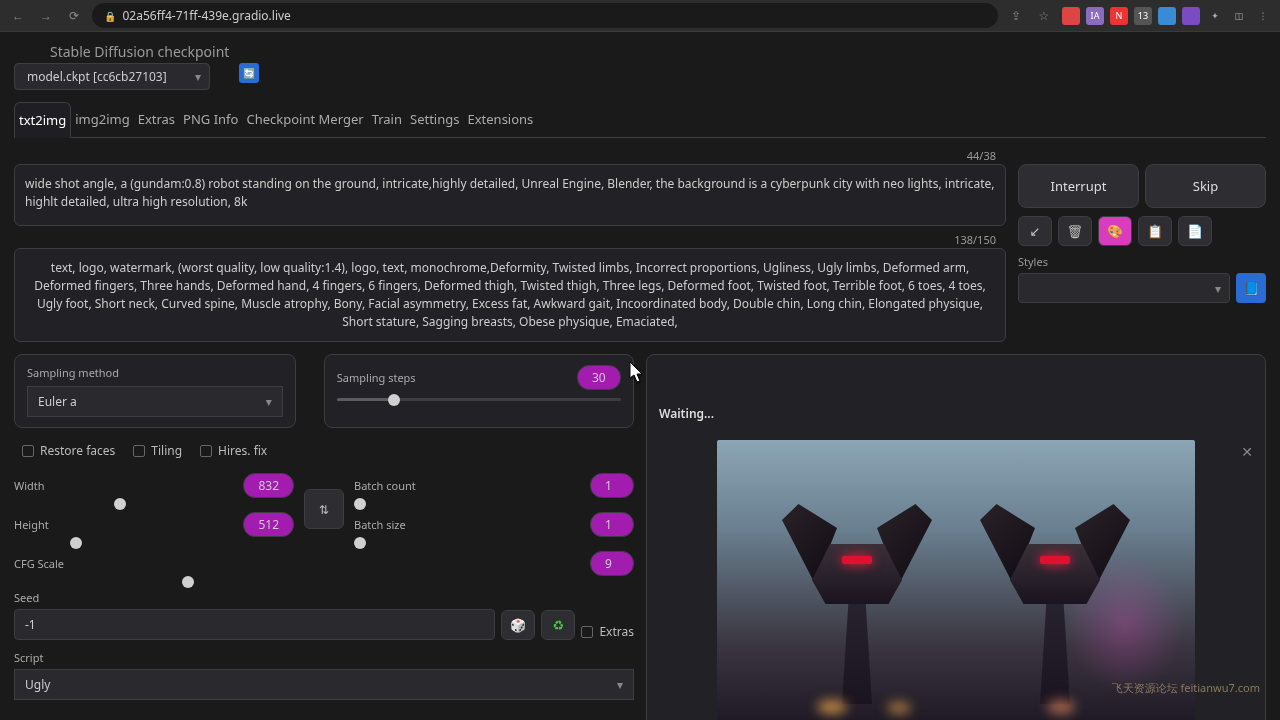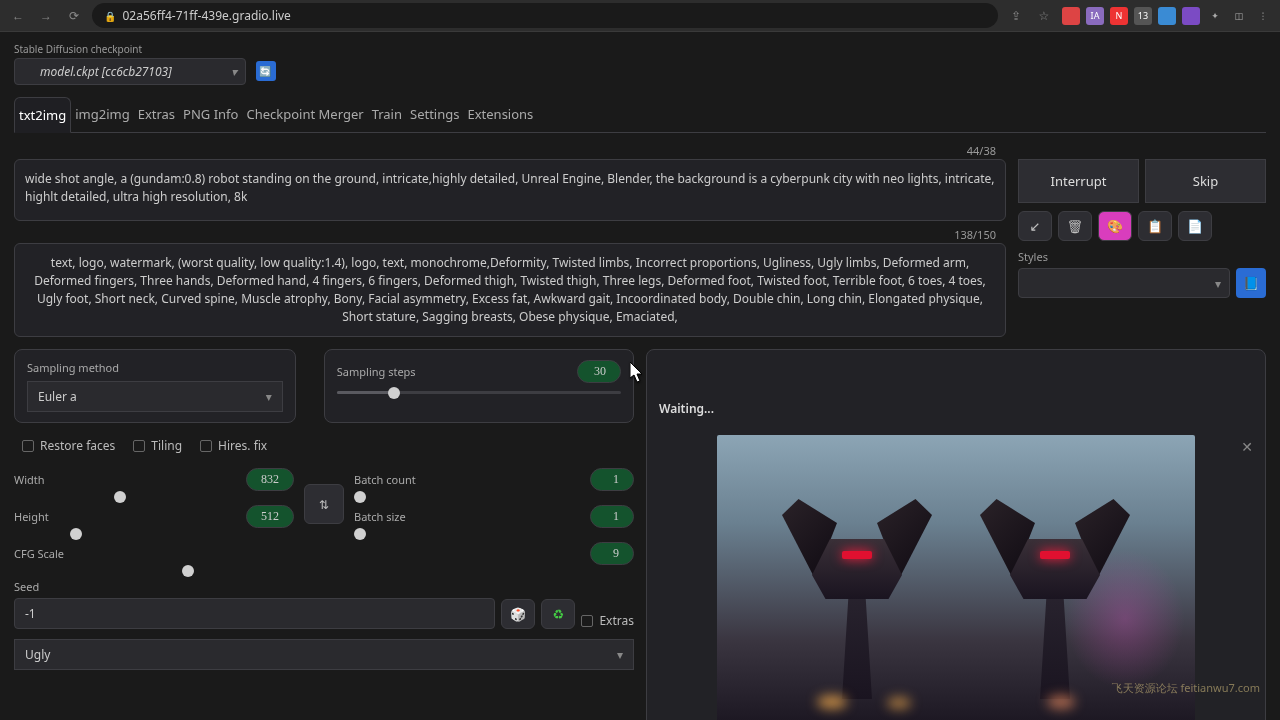--- a/index.html
+++ b/index.html
@@ -9,38 +9,38 @@
 .nav-btn { width: 20px; height: 20px; display: flex; align-items: center; justify-content: center; color: #888; cursor: pointer; }
 .url-bar { flex: 1; background: #1a1a1a; border-radius: 14px; padding: 4px 12px; color: #ccc; font-size: 12px; display: flex; align-items: center; gap: 6px; }
 .url-bar .lock { font-size: 10px; }
 .ext-icons { display: flex; gap: 6px; align-items: center; }
 .ext-icon { width: 18px; height: 18px; border-radius: 3px; display: flex; align-items: center; justify-content: center; font-size: 9px; }
 
 .app { padding: 10px 14px; }
 
 .top-row { display: flex; align-items: center; gap: 10px; margin-bottom: 12px; }
 .checkpoint-group { display: flex; flex-direction: column; gap: 2px; }
-.checkpoint-label { font-size: 10px; color: #999; }
-.checkpoint-select { background: #2a2a2e; border: 1px solid #3d3d42; border-radius: 4px; padding: 4px 28px 4px 25px; color: #ccc; width: 232px; position: relative; font-size: 12px; font-style: italic; }
+.checkpoint-label { font-size: 14px; color: #999; margin-left: 36px; }
+.checkpoint-select { background: #2a2a2e; border: 1px solid #3d3d42; border-radius: 4px; padding: 4px 28px 4px 12px; color: #ccc; width: 196px; position: relative; font-size: 12px; }
 .checkpoint-select::after { content: "▾"; position: absolute; right: 8px; color: #888; }
 .refresh-btn { background: #2a6cd4; width: 20px; height: 20px; border-radius: 3px; margin-top: 14px; display: flex; align-items: center; justify-content: center; color: #fff; font-size: 10px; }
 
 .tabs { display: flex; border-bottom: 1px solid #3d3d42; }
 .tab { padding: 8px 4px; color: #aaa; cursor: pointer; font-size: 13px; }
 .tab.active { background: #1f1f23; color: #fff; border: 1px solid #3d3d42; border-bottom: 1px solid #1f1f23; border-radius: 6px 6px 0 0; margin-bottom: -1px; }
 
 .main-grid { display: flex; gap: 12px; padding: 12px 0; }
 .left-col { flex: 1; display: flex; flex-direction: column; gap: 8px; min-width: 0; }
 .right-col { width: 248px; display: flex; flex-direction: column; gap: 8px; }
 
 .prompt-box { background: #222226; border: 1px solid #3d3d42; border-radius: 6px; padding: 10px; position: relative; color: #ccc; font-size: 12px; line-height: 1.5; min-height: 62px; }
 .token-count { position: absolute; right: 10px; top: -16px; font-size: 11px; color: #999; }
 
 .btn-row { display: flex; gap: 6px; }
-.btn-half { flex: 1; background: #2d2d32; border: 1px solid #3d3d42; border-radius: 0; padding: 12px; text-align: center; color: #ddd; cursor: pointer; font-size: 13px; }
+.btn-half { flex: 1; background: #2d2d32; border: 1px solid #3d3d42; border-radius: 8px; padding: 12px; text-align: center; color: #ddd; cursor: pointer; font-size: 13px; }
 .icon-btn { background: #2d2d32; border: 1px solid #3d3d42; border-radius: 6px; width: 34px; height: 30px; display: flex; align-items: center; justify-content: center; cursor: pointer; font-size: 13px; }
 
 .styles-row { display: flex; gap: 6px; align-items: flex-end; }
 .styles-group { flex: 1; }
 .styles-label { font-size: 11px; color: #999; margin-bottom: 4px; }
 .styles-select { background: #2a2a2e; border: 1px solid #3d3d42; border-radius: 4px; padding: 6px 8px; height: 30px; position: relative; }
 .styles-select::after { content: "▾"; position: absolute; right: 8px; top: 6px; color: #888; }
 .apply-btn { background: #2a6cd4; width: 30px; height: 30px; border-radius: 4px; display: flex; align-items: center; justify-content: center; color: #fff; font-size: 13px; }
 
 .params-row { display: flex; gap: 12px; }
@@ -48,21 +48,21 @@
 .params-right { width: 620px; }
 
 .control-row { display: flex; gap: 28px; }
 .control-group { flex: 1; background: #222226; border: 1px solid #3d3d42; border-radius: 8px; padding: 10px 12px; }
 .control-label { font-size: 11px; color: #aaa; margin-bottom: 6px; }
 .select-box { background: #2a2a2e; border: 1px solid #3d3d42; border-radius: 0; padding: 6px 10px; color: #ccc; position: relative; font-size: 12px; }
 .select-box::after { content: "▾"; position: absolute; right: 10px; color: #888; }
 .slider-track { flex: 1; height: 3px; background: #3d3d42; border-radius: 2px; position: relative; }
 .slider-fill { position: absolute; height: 100%; background: #5a5a60; border-radius: 2px; }
 .slider-thumb { position: absolute; width: 12px; height: 12px; background: #d0d0d0; border-radius: 50%; top: -4.5px; transform: translateX(-50%); }
-.slider-value { background: #14532d; border: 1px solid #3d3d42; border-radius: 12px; padding: 3px 14px; color: #ccc; min-width: 44px; text-align: right; font-size: 12px; font-family: Liberation Serif, serif; }
+.slider-value { background: #a21caf; border: 1px solid #3d3d42; border-radius: 12px; padding: 3px 14px; color: #ccc; min-width: 44px; text-align: left; font-size: 12px; }
 
 .checks-row { display: flex; gap: 18px; padding: 4px 8px; }
 .check-item { display: flex; align-items: center; gap: 6px; font-size: 12px; color: #bbb; }
 .checkbox { width: 12px; height: 12px; border: 1px solid #666; border-radius: 2px; }
 
 .dim-grid { display: grid; grid-template-columns: 1fr 40px 1fr; gap: 10px; align-items: start; }
 .dim-col { display: flex; flex-direction: column; gap: 10px; }
 .swap-btn { background: #2d2d32; border: 1px solid #3d3d42; border-radius: 6px; height: 40px; margin-top: 16px; display: flex; align-items: center; justify-content: center; cursor: pointer; }
 
 .param-item { display: flex; flex-direction: column; gap: 4px; }
@@ -275,20 +275,21 @@
           <div class="icon-btn">🎲</div>
           <div class="icon-btn" style="color:#4c4">♻</div>
           <div class="check-item">
               <div class="checkbox"></div>
               <span>Extras</span>
             </div>
         </div>
       </div>
 
       <div class="param-item">
+        <div class="param-label">Script</div>
         <div class="select-box"><span>Ugly</span></div>
       </div>
     </div>
 
     <div class="params-right">
       <div class="preview-panel">
         <div class="preview-header">Waiting...</div>
         <div class="preview-body">
           <div class="close-x">✕</div>
           <div class="preview-img">

